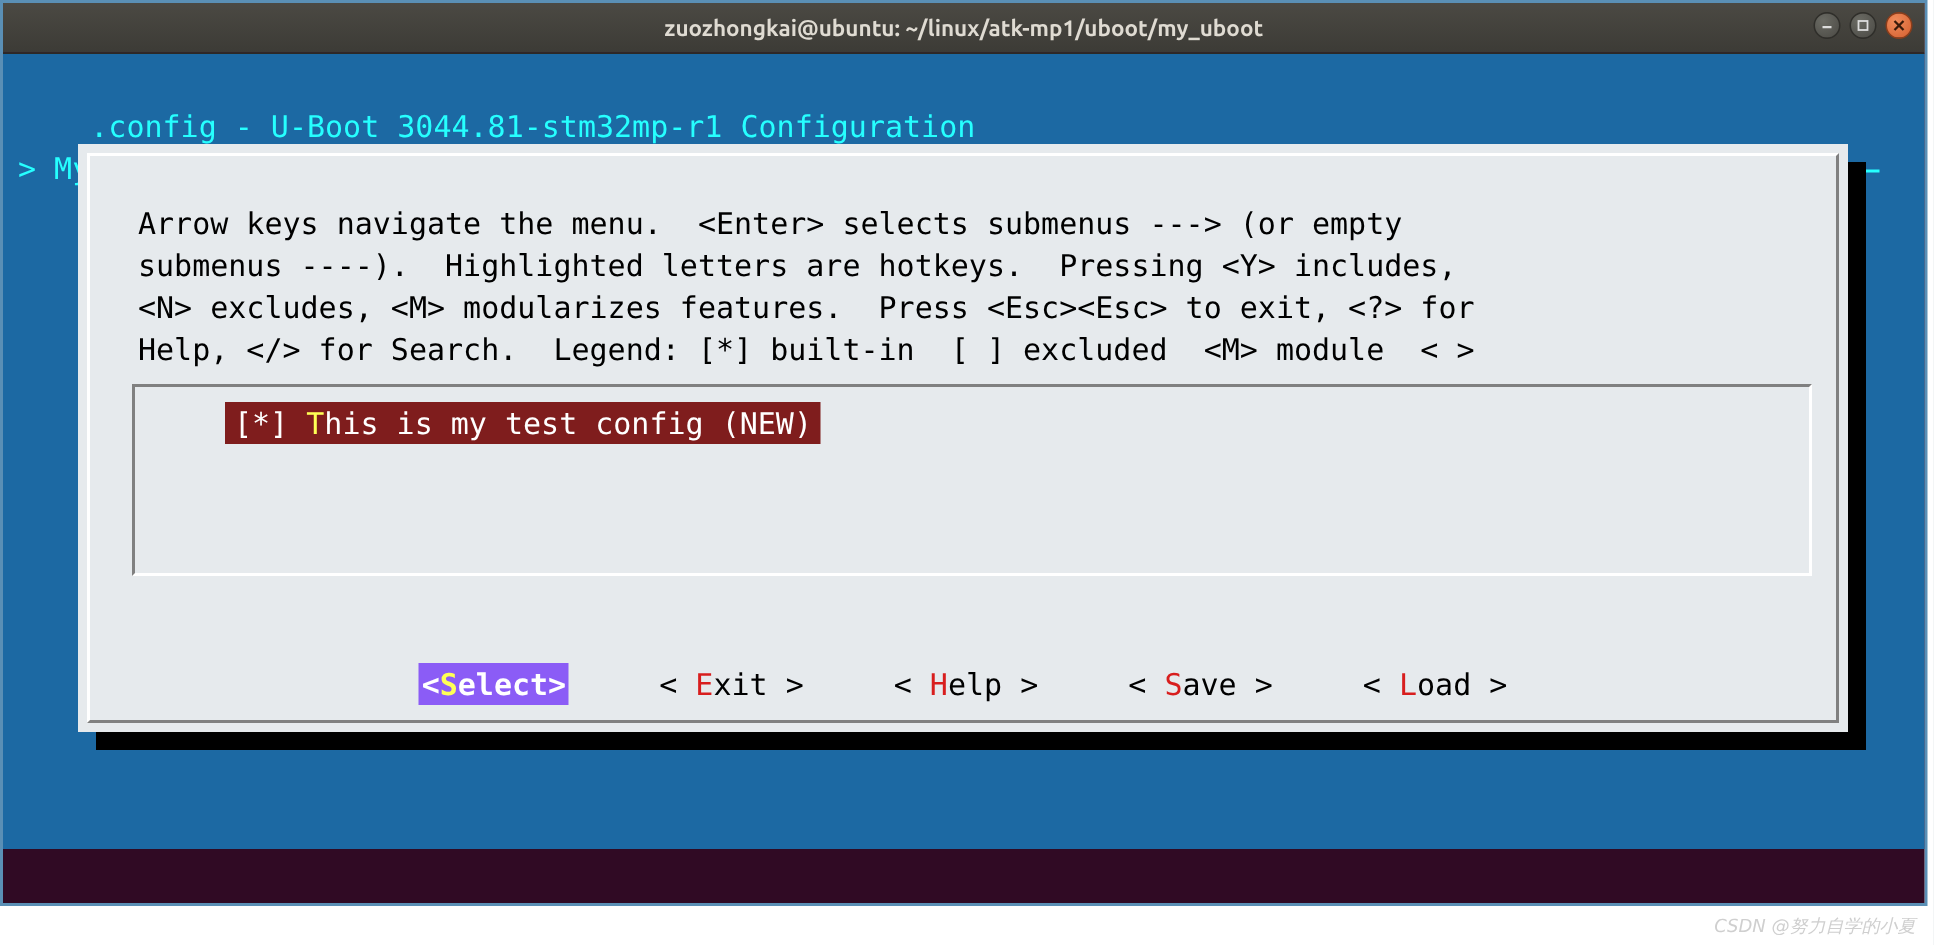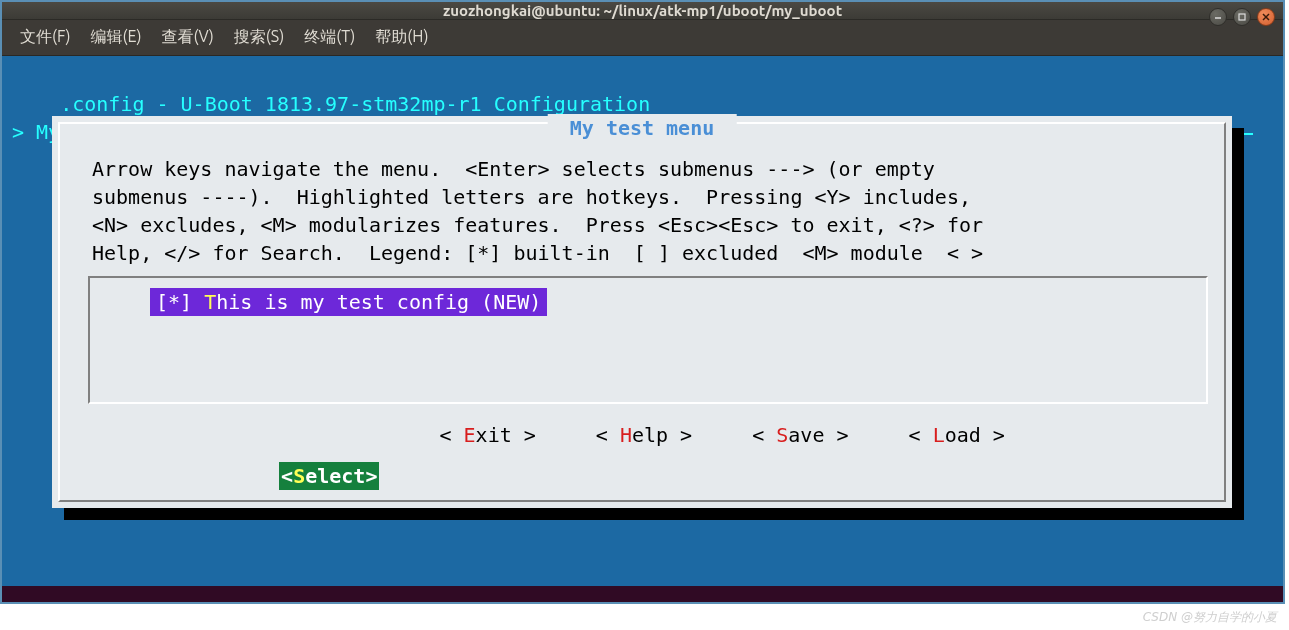--- a/index.html
+++ b/index.html
@@ -17,21 +17,21 @@
     position: relative;
     background:#fff;
   }
   .window {
     width: 1281px;
     height: 600px;
     position: relative;
     background: #300a24;
   }
   .titlebar {
-    height: 18px;
+    height: 34px;
     background: linear-gradient(#4b4943,#3c3b36);
     display:flex;
     align-items:center;
     justify-content:center;
     position:relative;
     border-bottom:1px solid #2b2a26;
   }
   .titlebar-text {
     color:#dfdbd2;
     font-size:15px;
@@ -130,40 +130,40 @@
     border-left:2px solid #808080;
     border-right:2px solid #fff;
     border-bottom:2px solid #fff;
     background:#e6eaed;
   }
   .config-line {
     position:absolute;
     top:10px; left:60px;
     font-size:20px; line-height:28px;
     padding:0 6px;
-    background:#6d28d9;
+    background:#7f1d1d;
     color:#fff;
     white-space:pre;
   }
   .config-line .hot { color:#ffff55; }
   .buttons {
     position:absolute;
     bottom:18px; left:0; right:0;
     display:flex;
     justify-content:center;
     gap:60px;
     font-size:20px;
   }
   .btn {
     color:#000;
     white-space:pre;
   }
   .btn .hot { color:#d81e1e; }
   .btn.selected {
-    background:#15803d; color:#fff; font-weight:bold; padding:0 2px;margin-top:41px;
+    background:#8b5cf6; color:#fff; font-weight:bold; padding:0 2px;
   }
   .btn.selected .hot{color:#ffff55;}
   .watermark{
     position:absolute;
     right:12px; bottom:4px;
     color:#cfcfcf;
     font-size:12px;
     font-family:"DejaVu Sans",sans-serif;
     font-style:italic;
   }
@@ -188,37 +188,28 @@
       </div>
       <div class="win-btn close">
         <svg viewBox="0 0 10 10">
               <line x1="2" y1="2" x2="8" y2="8" stroke="#3a1a0a" stroke-width="1.5"></line>
               <line x1="8" y1="2" x2="2" y2="8" stroke="#3a1a0a" stroke-width="1.5"></line>
             </svg>
       </div>
     </div>
   </div>
 
-  <div class="menubar">
-    <span class="menu-item">文件(F)</span>
-    <span class="menu-item">编辑(E)</span>
-    <span class="menu-item">查看(V)</span>
-    <span class="menu-item">搜索(S)</span>
-    <span class="menu-item">终端(T)</span>
-    <span class="menu-item">帮助(H)</span>
-  </div>
 
   <div class="terminal">
-    <span class="hdr-cyan">.config - U-Boot 1813.97-stm32mp-r1 Configuration</span>
+    <span class="hdr-cyan">.config - U-Boot 3044.81-stm32mp-r1 Configuration</span>
 <span class="hdr-prompt">&gt; My test menu </span><span class="hrule" style="width:1060px;"></span>
 
     <div class="menuconfig-shadow"></div>
     <div class="menuconfig-box">
       <div class="box-border"></div>
-      <div class="box-title"> My test menu </div>
       <div class="box-help">Arrow keys navigate the menu.  &lt;Enter&gt; selects submenus ---&gt; (or empty
 submenus ----).  Highlighted letters are hotkeys.  Pressing &lt;Y&gt; includes,
 &lt;N&gt; excludes, &lt;M&gt; modularizes features.  Press &lt;Esc&gt;&lt;Esc&gt; to exit, &lt;?&gt; for
 Help, &lt;/&gt; for Search.  Legend: [*] built-in  [ ] excluded  &lt;M&gt; module  &lt; &gt;</div>
 
       <div class="inner-box">
         <div class="config-line"><span>[*] </span><span class="hot">T</span><span>his is my test config (NEW)</span></div>
       </div>
 
       <div class="buttons">

